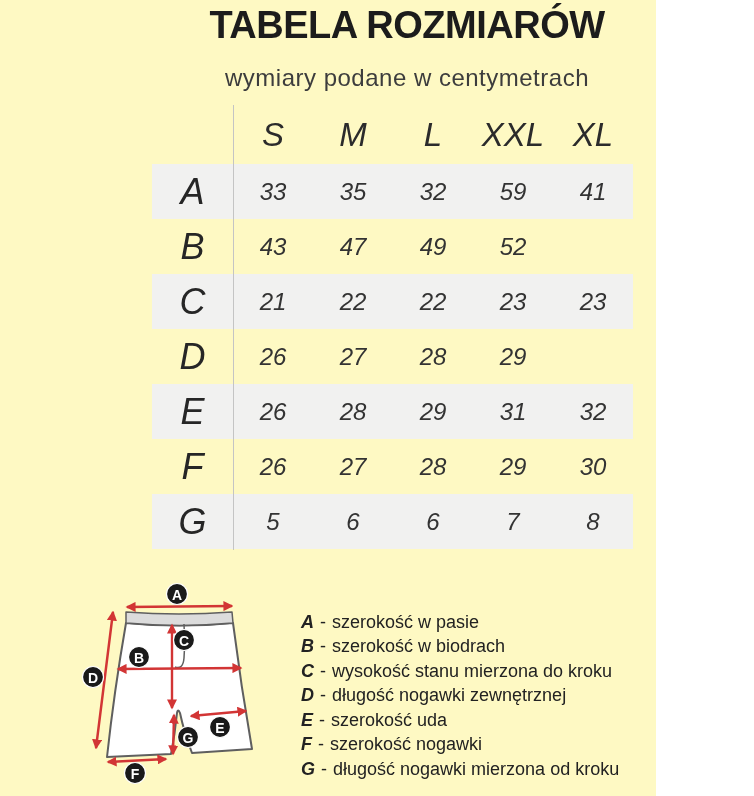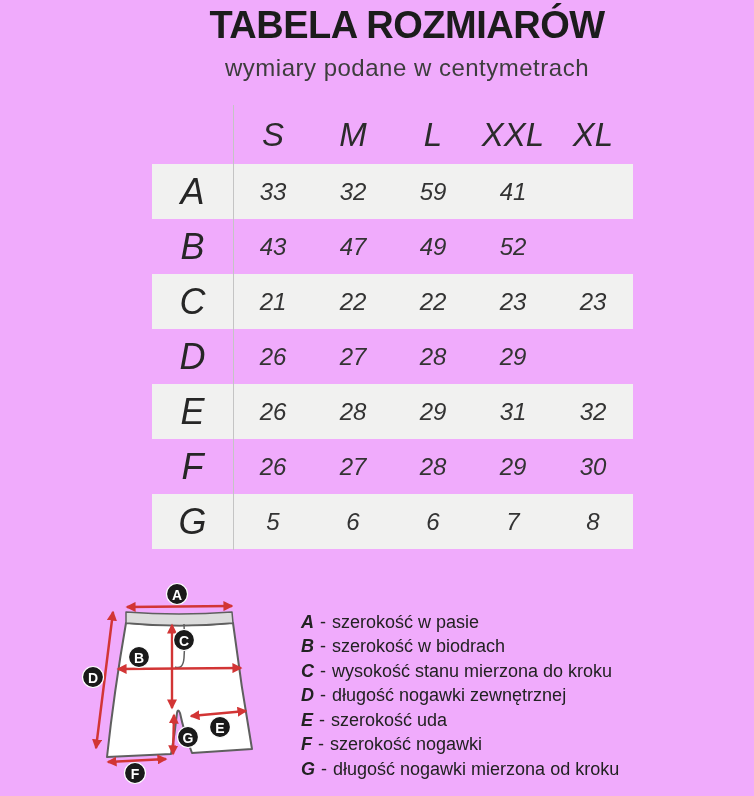--- a/index.html
+++ b/index.html
@@ -1,32 +1,32 @@
 <!DOCTYPE html>
 <html><head>
 <meta charset="utf-8">
 <style>
   html,body { margin:0; padding:0; background:#fff; }
   .page {
-    position:relative; width:754px; height:796px; background:#f0abfc;
+    position:relative; width:656px; height:796px; background:#fef9c3;
     font-family:"Liberation Sans", sans-serif; overflow:hidden;
   }
 
   
   .header {
     position:absolute; top:6px; left:0; width:754px;
     box-sizing:border-box; padding-left:60px; text-align:center;
   }
   .title {
     font-size:38px; font-weight:bold; color:#1c1c1c;
     letter-spacing:-0.5px; line-height:1.05;
   }
   .subtitle {
     font-size:24px; font-weight:normal; color:#3d3d3d;
-    letter-spacing:0.5px; margin-top:8px;
+    letter-spacing:0.5px; margin-top:18px;
   }
 
   
   .size-table {
     position:absolute; left:152px; top:105px; width:481px;
     font-style:italic; color:#2f2f2f;
   }
   .thead, .trow {
     display:grid; grid-template-columns:81px 80px 80px 80px 80px 80px;
   }
@@ -85,20 +85,21 @@
       <div class="th">S</div>
       <div class="th">M</div>
       <div class="th">L</div>
       <div class="th">XXL</div>
       <div class="th">XL</div>
     </div>
 
     <div class="trow striped">
       <div class="cell-label">A</div>
       <div class="cell-value">33</div>
+      <div class="cell-value">35</div>
       <div class="cell-value">32</div>
       <div class="cell-value">59</div>
       <div class="cell-value">41</div>
     </div>
 
     <div class="trow">
       <div class="cell-label">B</div>
       <div class="cell-value">43</div>
       <div class="cell-value">47</div>
       <div class="cell-value">49</div>

